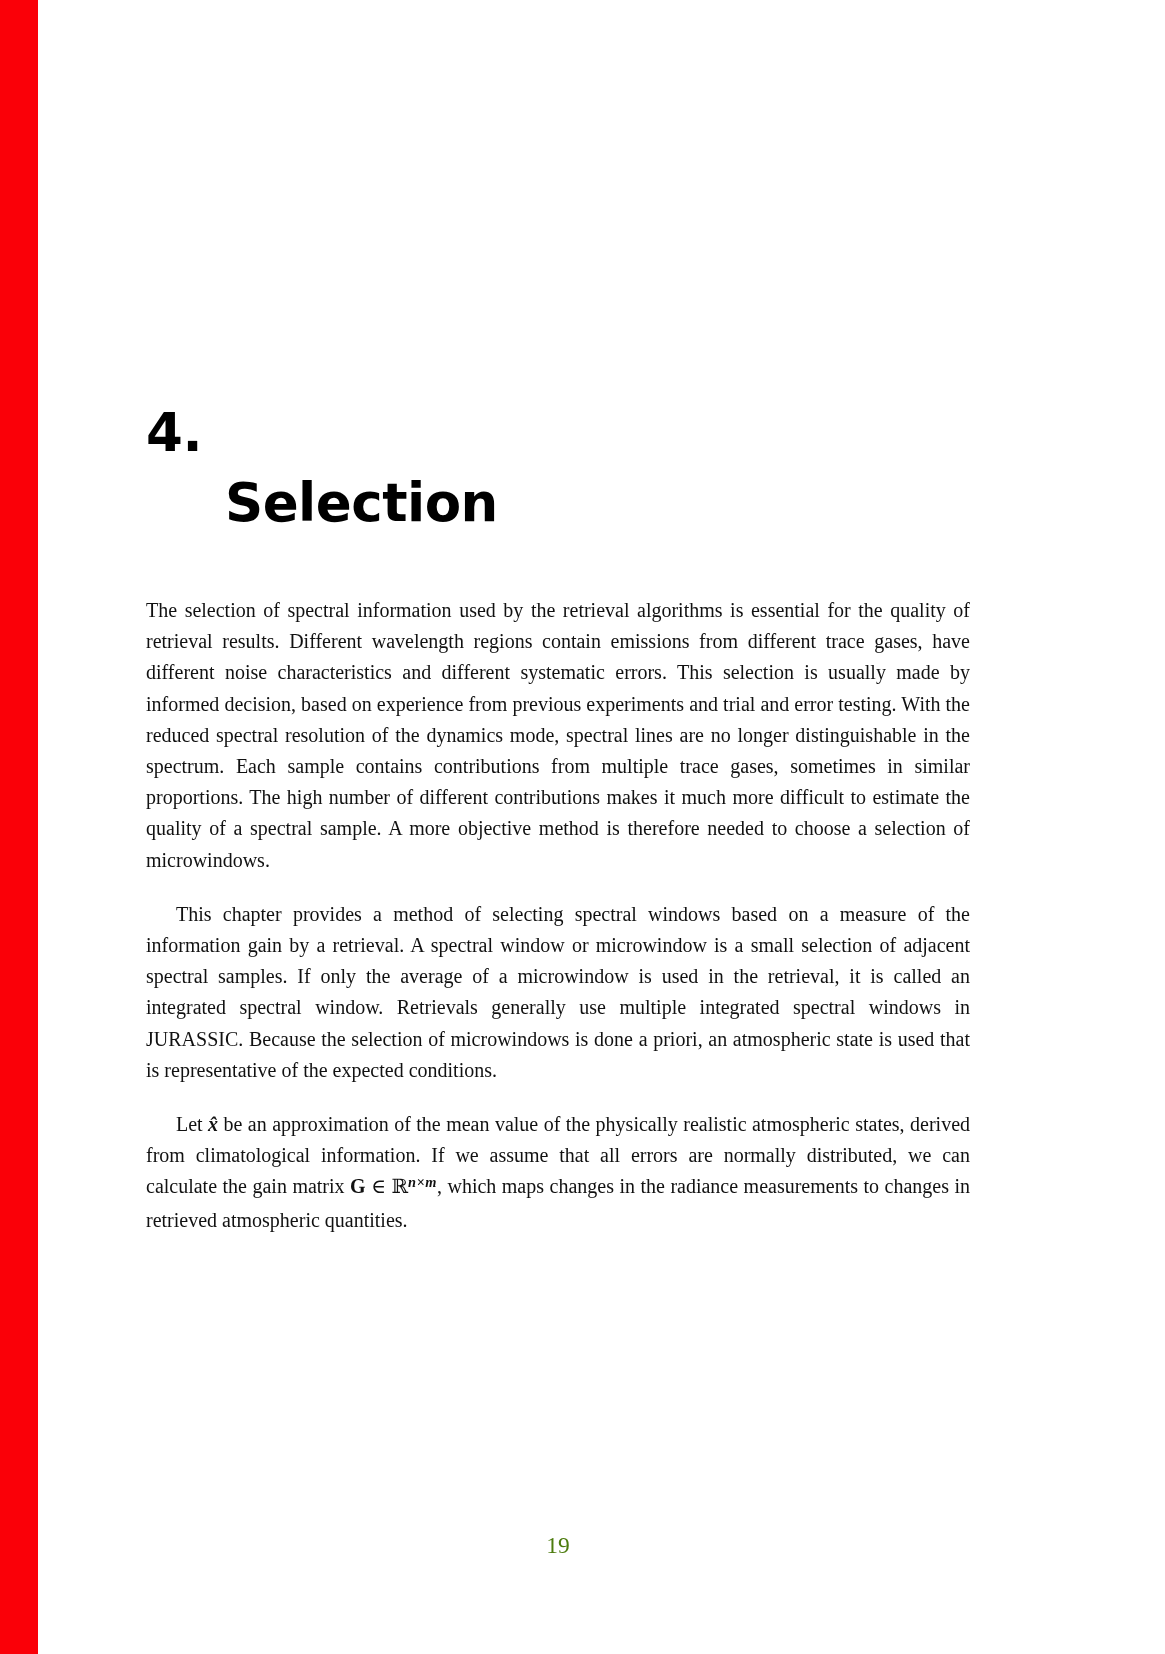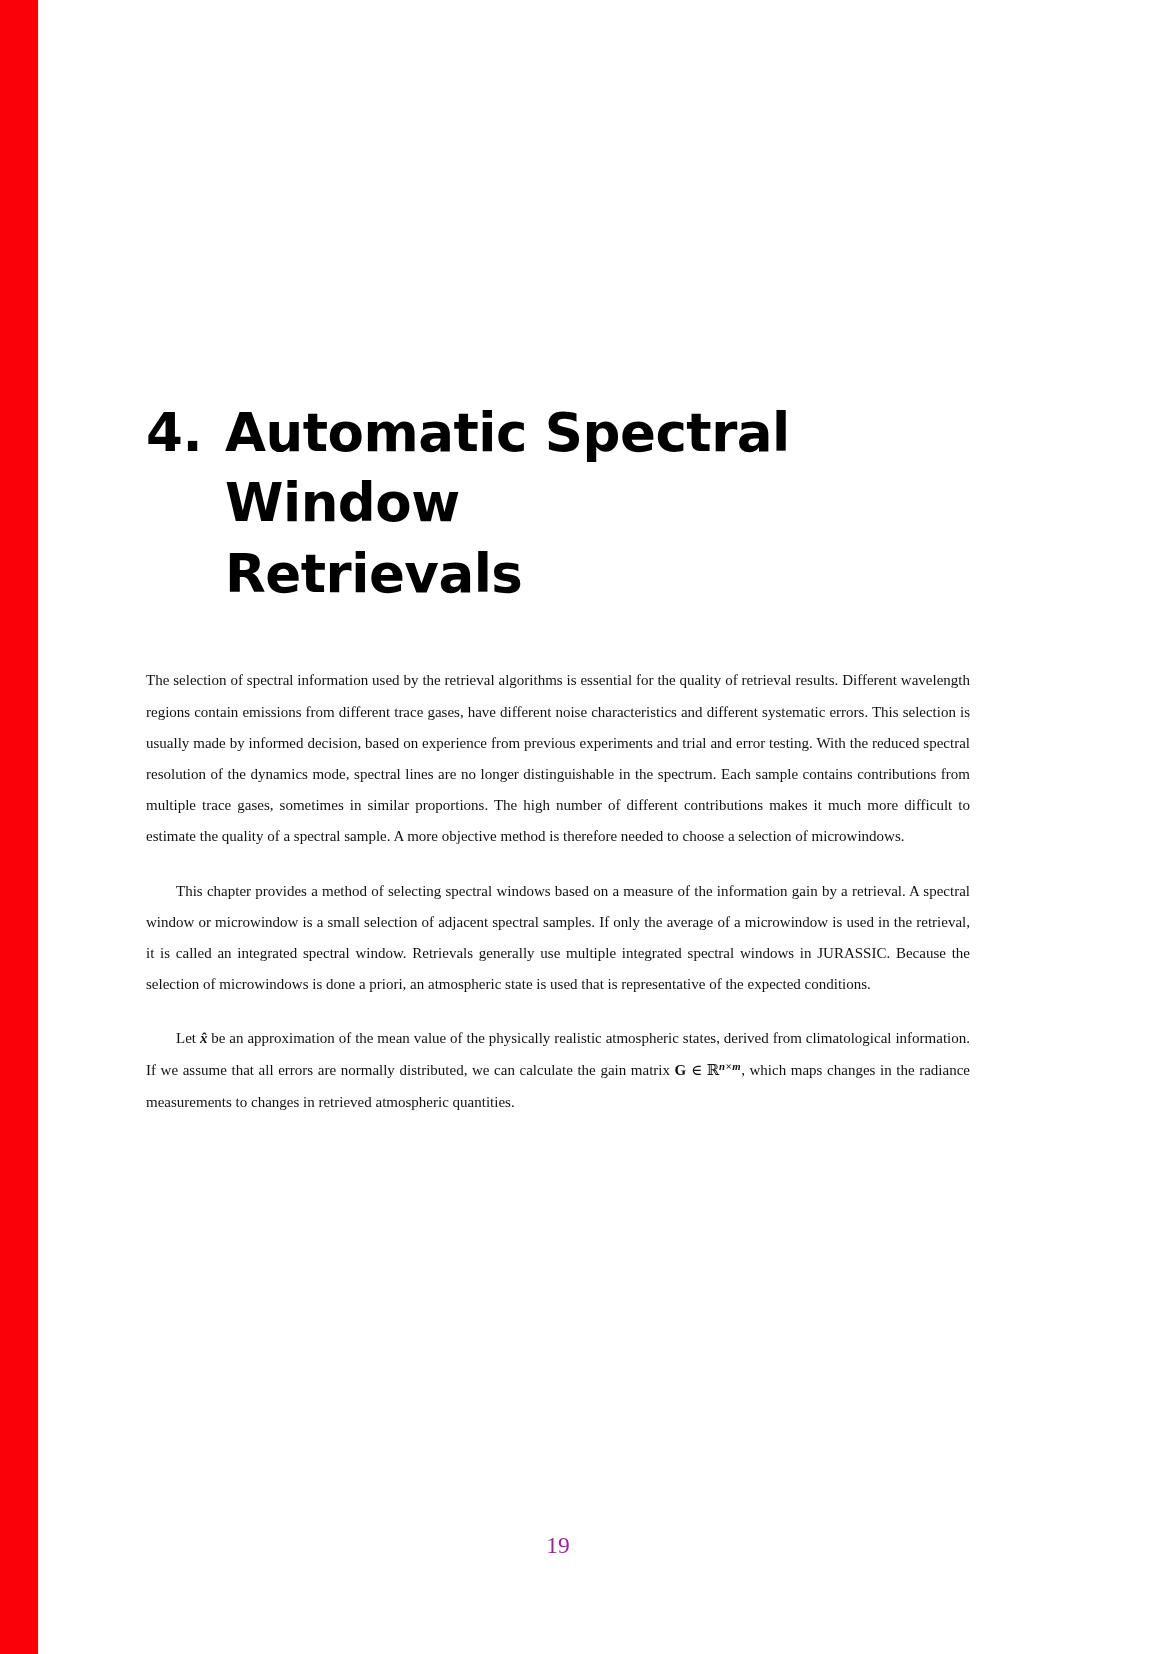--- a/index.html
+++ b/index.html
@@ -43,21 +43,21 @@
 
   .chapter-number {
     width: 79px;
     flex: 0 0 79px;
   }
 
   .chapter-title-lines { flex: 1; }
 
   .body-text {
     margin-top: 56px;
-    font-size: 15px;
+    font-size: 20px;
     line-height: 31.2px;
     color: #111111;
     text-align: justify;
   }
 
   .paragraph { margin: 0; }
   .paragraph.indented { text-indent: 30px; margin-top: 23px; }
 
   .run-n  { }
   .run-b  { font-weight: bold; }
@@ -71,37 +71,37 @@
     font-weight: bold;
   }
 
   .page-number {
     position: absolute;
     left: 146px;
     width: 824px;
     top: 1532px;
     text-align: center;
     font-size: 23.5px;
-    color: #a21caf;
+    color: #4d7c0f;
   }
 </style>
 </head>
 <body>
 
 <div class="page">
 
   <div class="accent-bar" style="background: rgb(250, 0, 8);"></div>
 
   <div class="content">
 
     <div class="chapter-heading">
       <span class="chapter-number">4.</span>
       <span class="chapter-title-lines">
-        <span>Automatic Spectral Window</span><br>
-        <span>Retrievals</span>
+        <br>
+        <span>Selection</span>
       </span>
     </div>
 
     <div class="body-text">
       <p class="paragraph">The selection of spectral information used by the retrieval algorithms is essential for the quality of retrieval results. Different wavelength regions contain emissions from different trace gases, have different noise characteristics and different systematic errors. This selection is usually made by informed decision, based on experience from previous experiments and trial and error testing. With the reduced spectral resolution of the dynamics mode, spectral lines are no longer distinguishable in the spectrum. Each sample contains contributions from multiple trace gases, sometimes in similar proportions. The high number of different contributions makes it much more difficult to estimate the quality of a spectral sample. A more objective method is therefore needed to choose a selection of microwindows.</p>
       <p class="paragraph indented">This chapter provides a method of selecting spectral windows based on a measure of the information gain by a retrieval. A spectral window or microwindow is a small selection of adjacent spectral samples. If only the average of a microwindow is used in the retrieval, it is called an integrated spectral window. Retrievals generally use multiple integrated spectral windows in JURASSIC. Because the selection of microwindows is done a priori, an atmospheric state is used that is representative of the expected conditions.</p>
       <p class="paragraph indented"><span class="run-n">Let </span><span class="run-bi">x̂</span><span class="run-n"> be an approximation of the mean value of the physically realistic atmospheric states, derived from climatological information. If we assume that all errors are normally distributed, we can calculate the gain matrix </span><span class="run-b">G</span><span class="run-n"> ∈ ℝ</span><span class="run-sup">n×m</span><span class="run-n">, which maps changes in the radiance measurements to changes in retrieved atmospheric quantities.</span></p>
     </div>
 
   </div>

